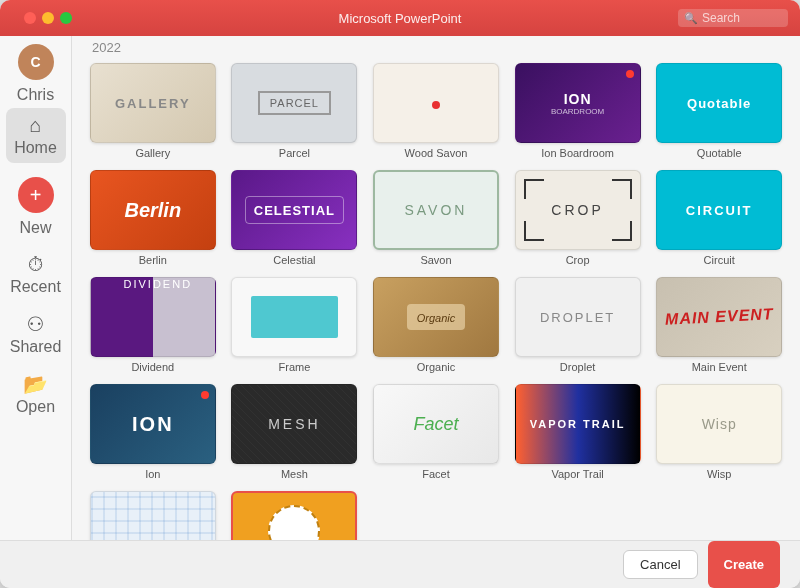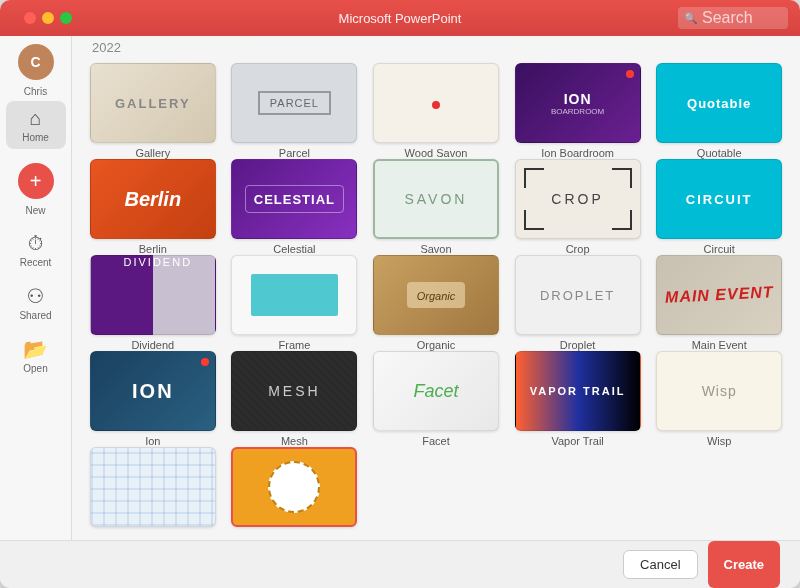--- a/index.html
+++ b/index.html
@@ -61,21 +61,21 @@
       background: rgba(255,255,255,0.2);
       border-radius: 4px;
       padding: 2px 6px;
       gap: 4px;
     }
     .titlebar-search input {
       background: transparent;
       border: none;
       outline: none;
       color: white;
-      font-size: 16px;
+      font-size: 12px;
       width: 80px;
     }
     .titlebar-search input::placeholder { color: rgba(255,255,255,0.7); }
     .main-area {
       display: flex;
       flex: 1;
       overflow: hidden;
     }
     .sidebar {
       width: 72px;
@@ -95,21 +95,21 @@
       background: #c0845a;
       display: flex;
       align-items: center;
       justify-content: center;
       color: white;
       font-size: 14px;
       font-weight: 600;
       margin-bottom: 2px;
     }
     .sidebar-label {
-      font-size: 10px;
+      font-size: 16px;
       color: #666;
       text-align: right;
     }
     .sidebar-item {
       display: flex;
       flex-direction: column;
       align-items: center;
       padding: 6px 8px;
       border-radius: 8px;
       cursor: pointer;
@@ -145,21 +145,21 @@
       padding: 4px 20px 4px;
       font-size: 13px;
       color: #888;
     }
     .templates-grid {
       flex: 1;
       overflow-y: auto;
       padding: 4px 16px 8px;
       display: grid;
       grid-template-columns: repeat(5, 1fr);
-      gap: 0 12px;
+      gap: 11px 12px;
       align-content: start;
     }
     .template-item {
       display: flex;
       flex-direction: column;
       align-items: center;
       gap: 4px;
       cursor: pointer;
     }
     .template-thumb {

